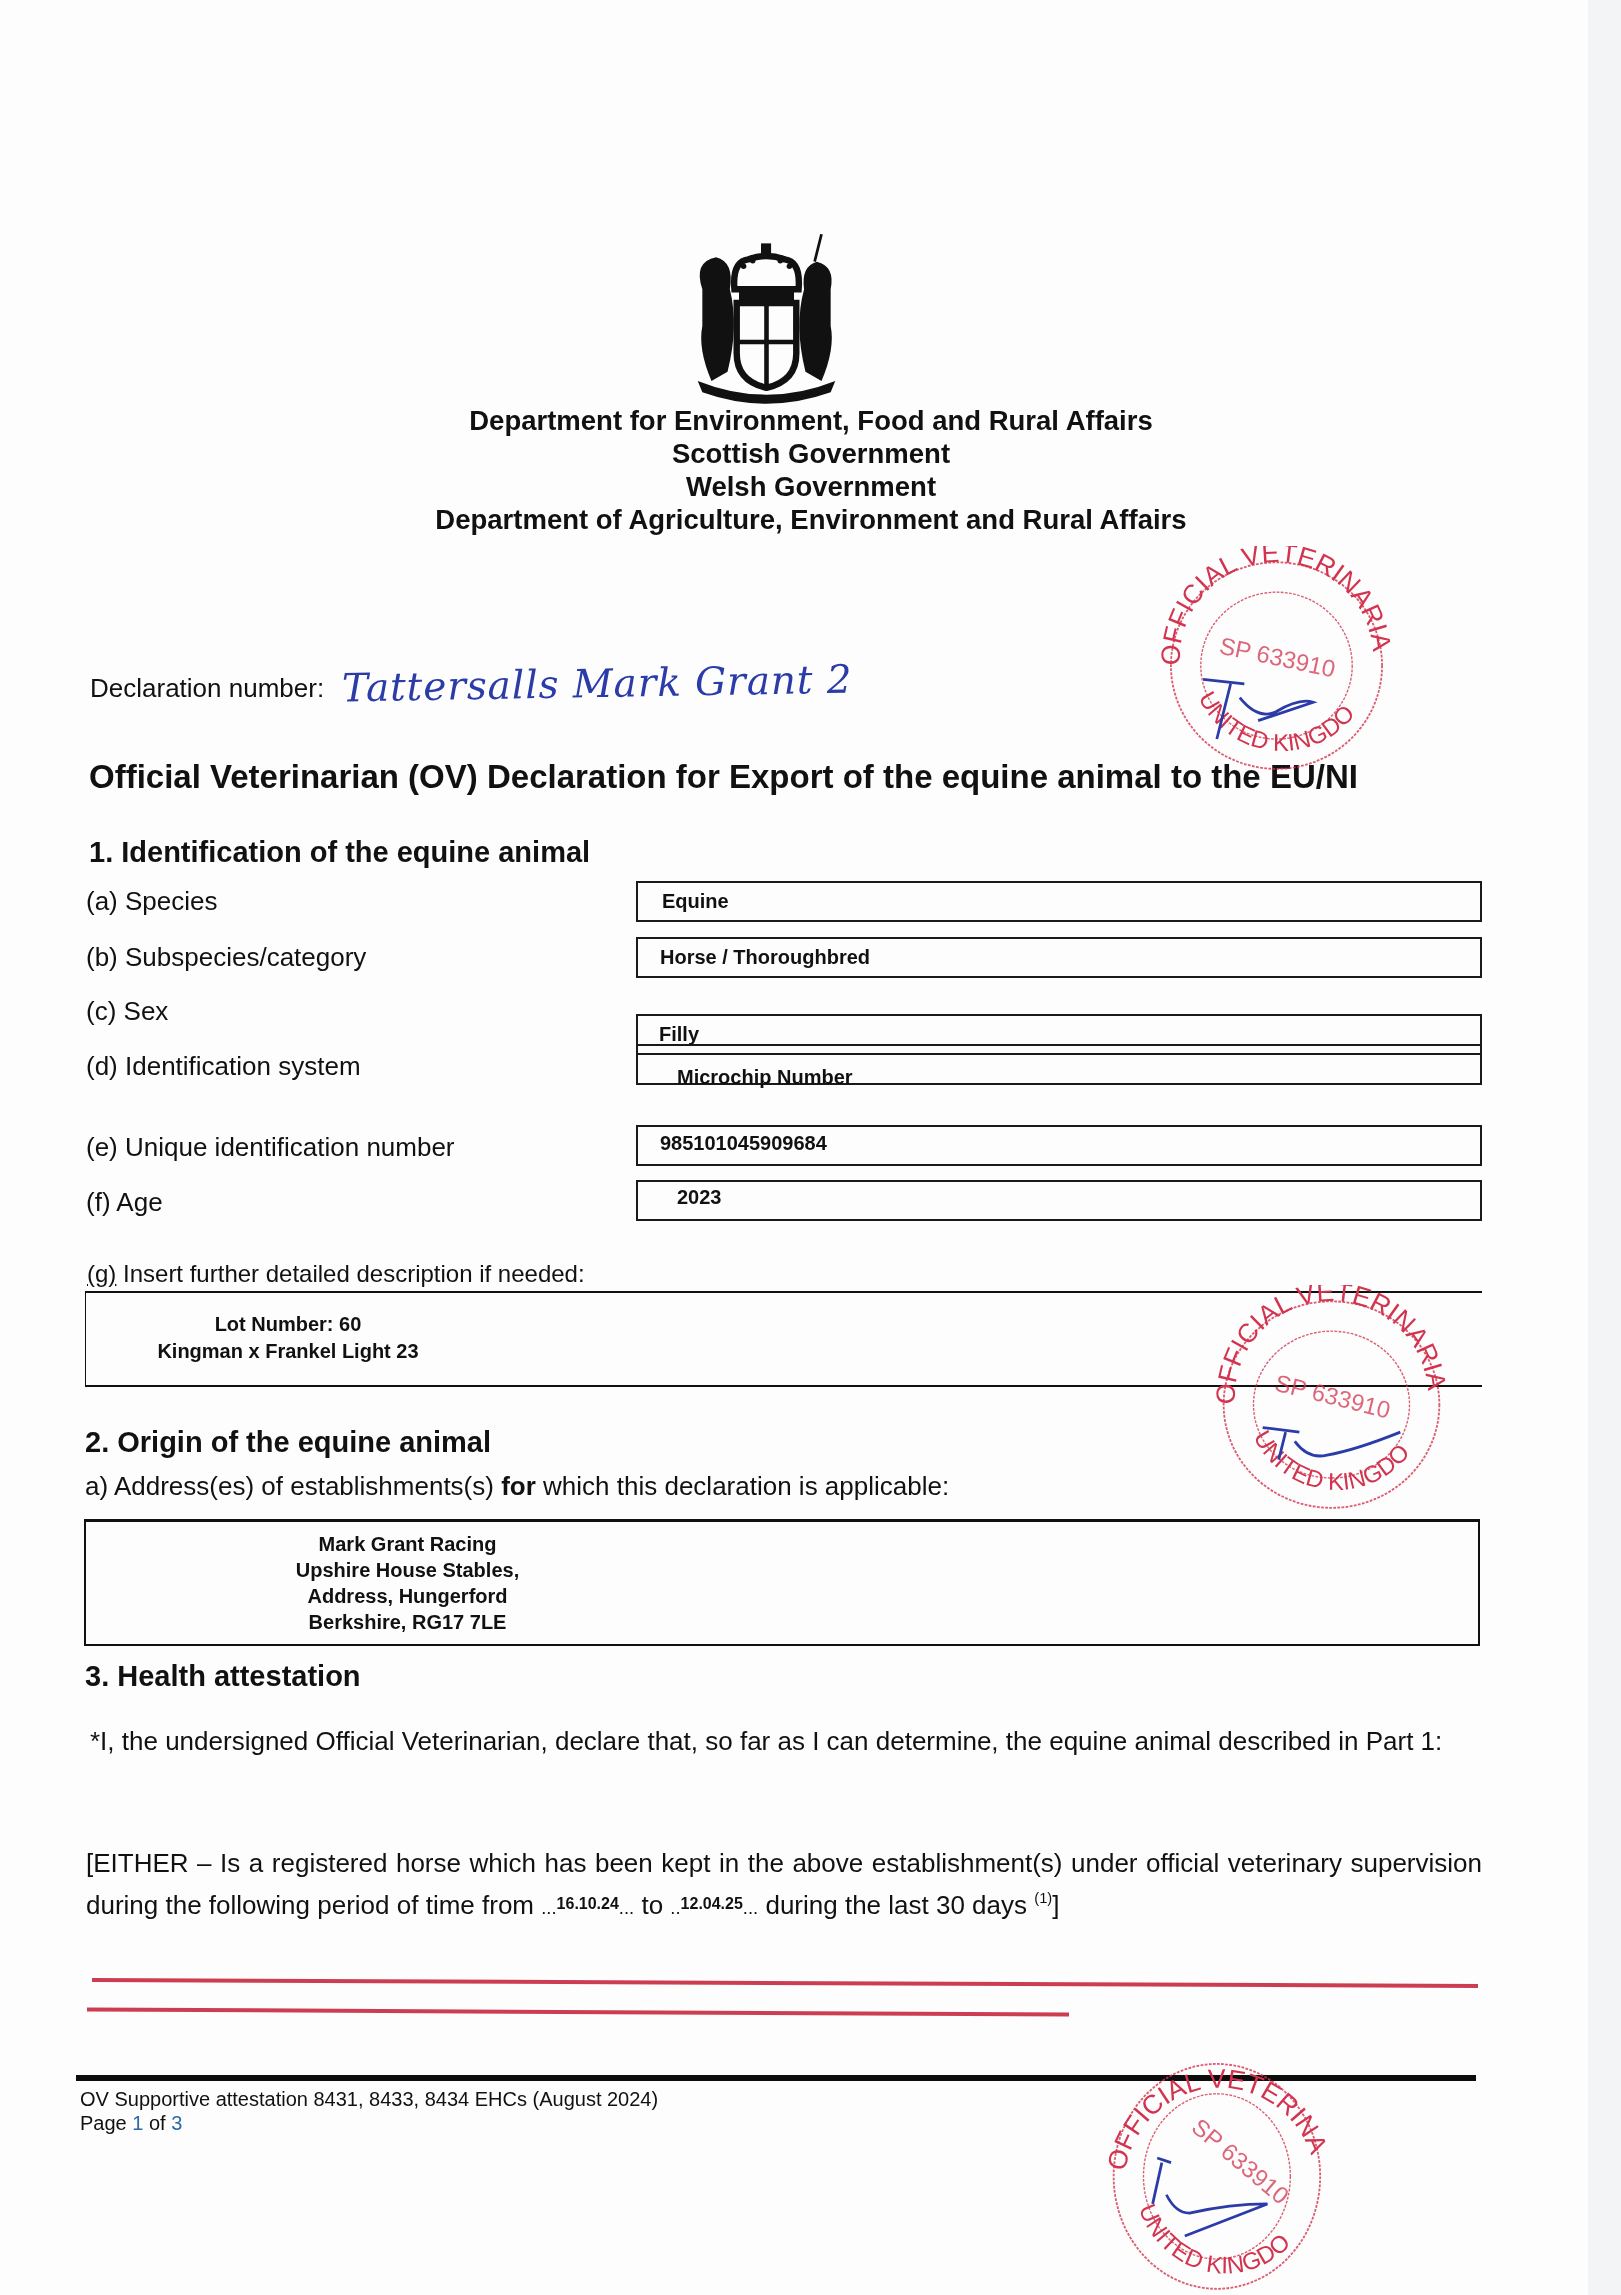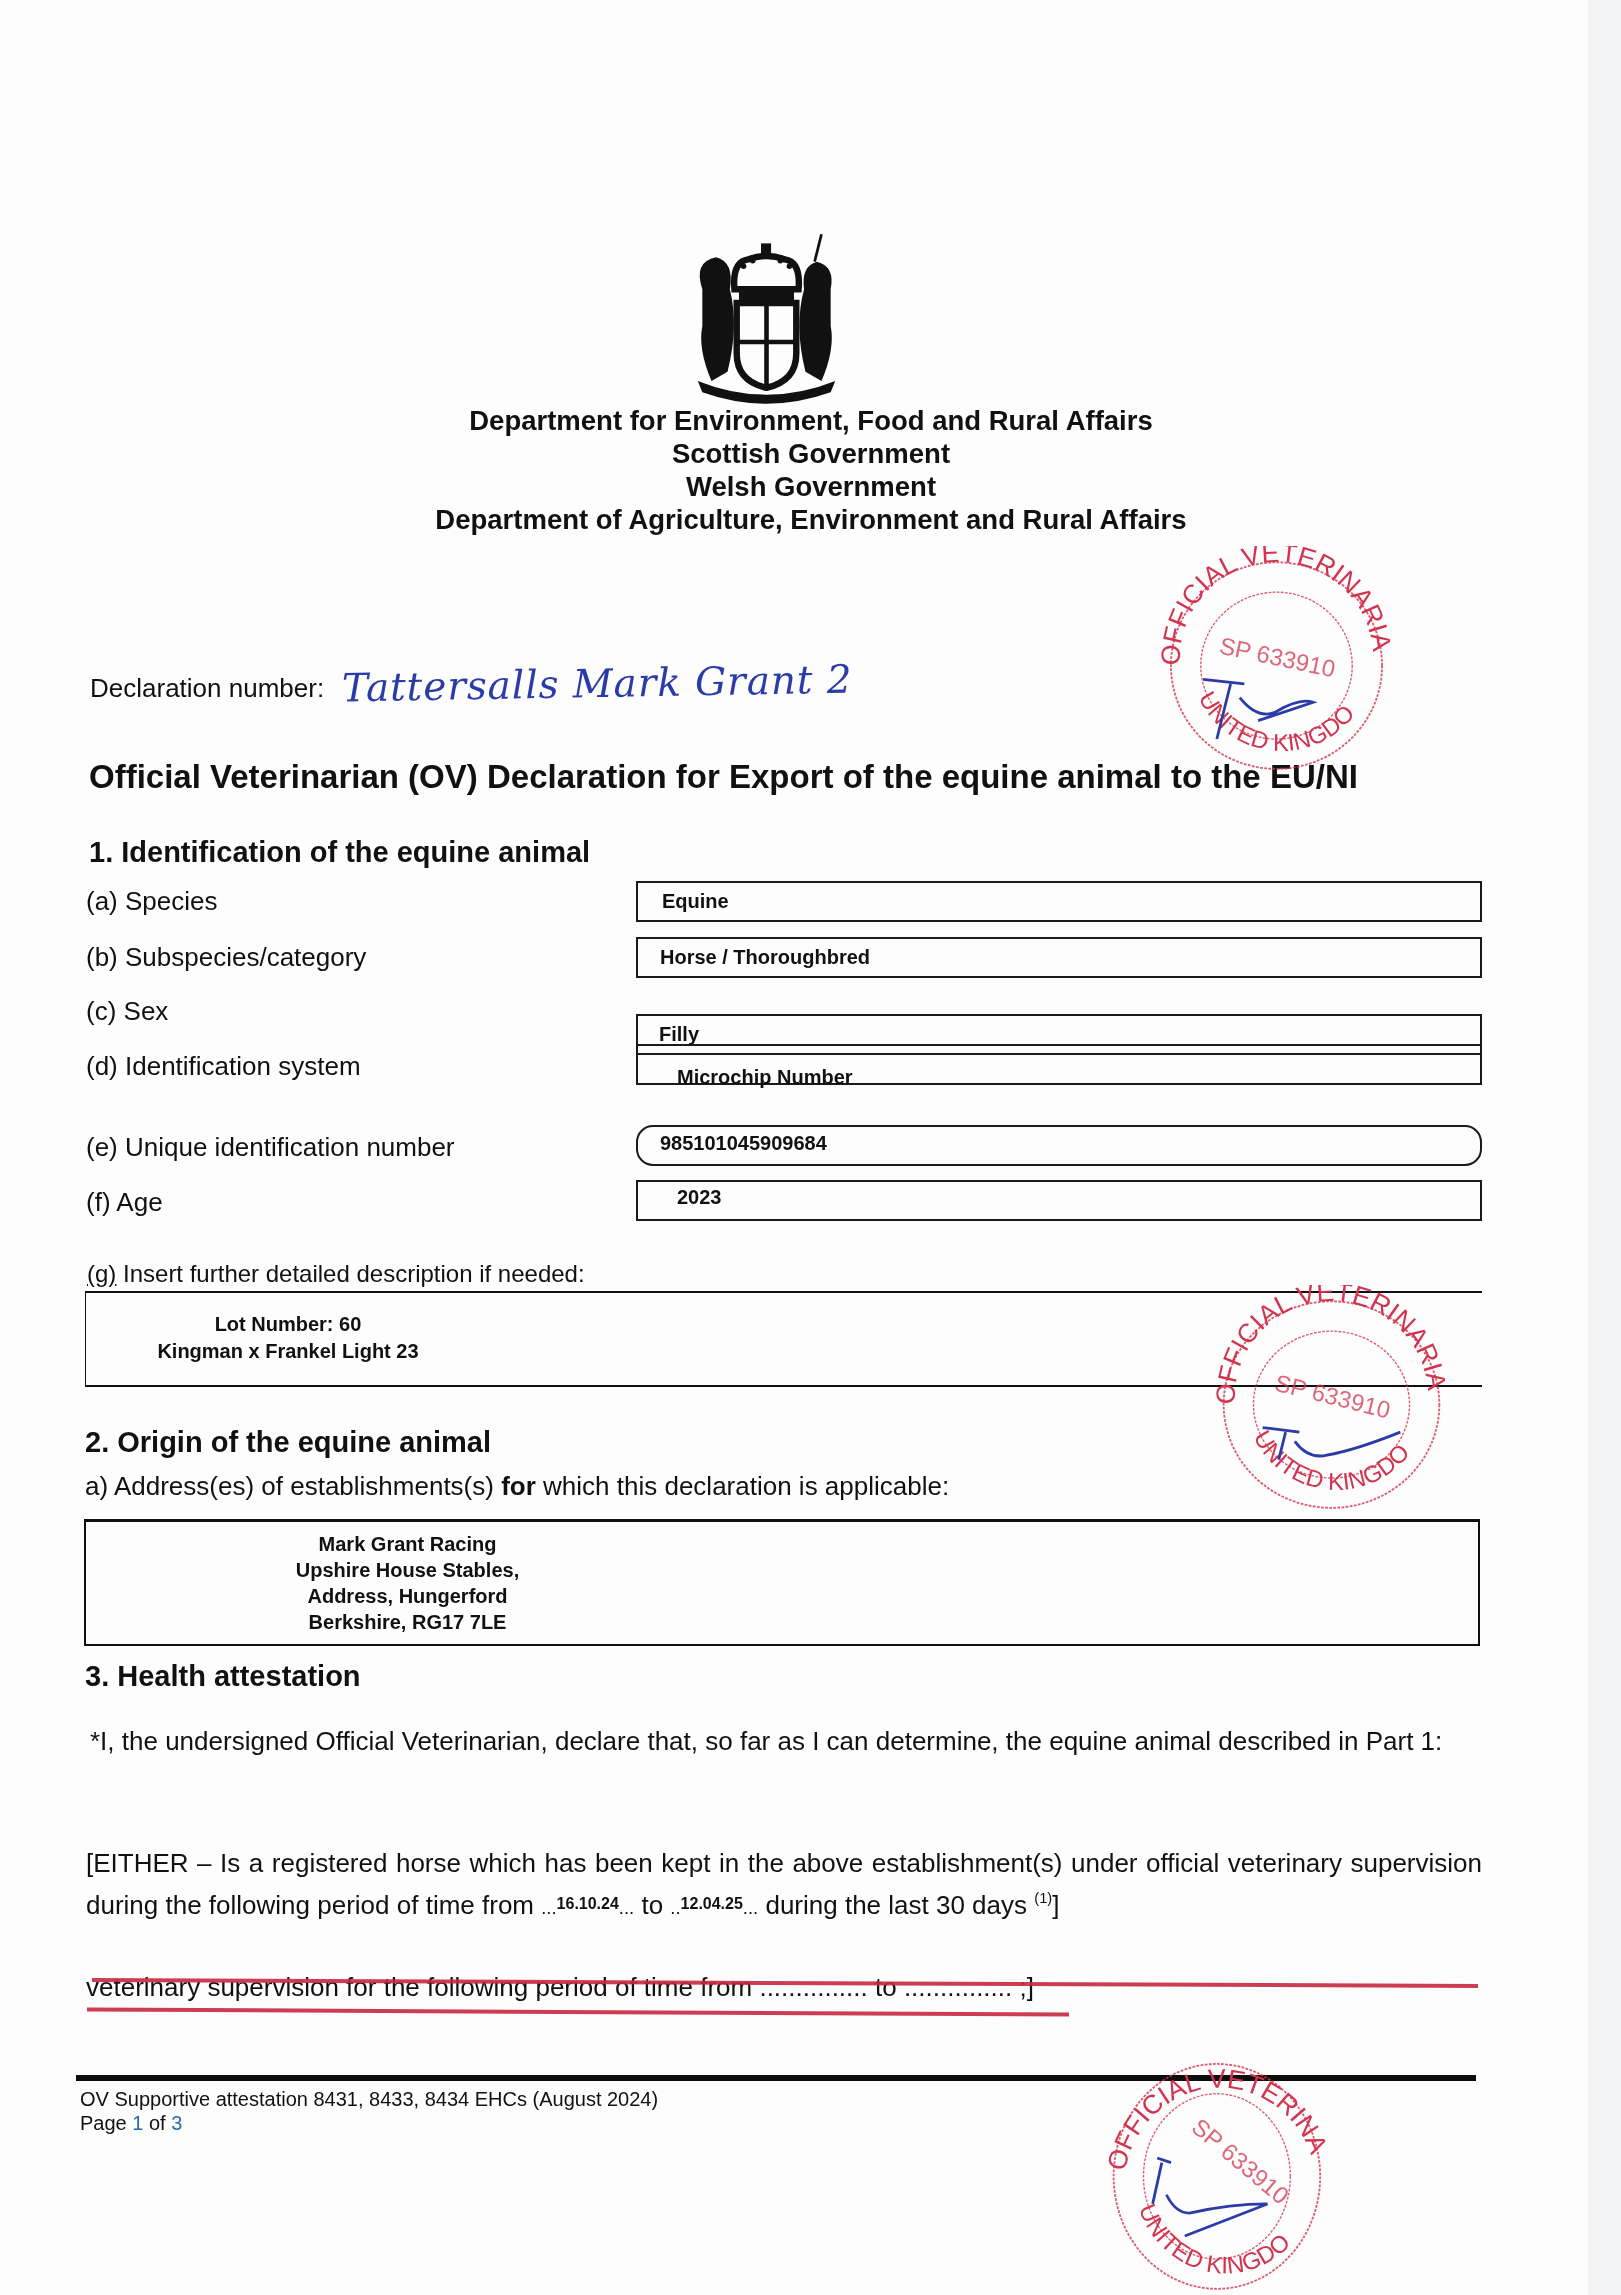--- a/index.html
+++ b/index.html
@@ -96,21 +96,21 @@
 <div class="abs field-label" style="left:86px; top:942px;">(b) Subspecies/category</div>
 <div class="field-box" style="top:937px; padding-left:22px;">Horse / Thoroughbred</div>
 
 <div class="abs field-label" style="left:86px; top:996px;">(c) Sex</div>
 <div class="field-box" style="top:1014px; padding-left:21px;">Filly</div>
 
 <div class="abs field-label" style="left:86px; top:1051px;">(d) Identification system</div>
 <div class="field-box" style="top:1044px; padding-top:20px; padding-left:39px;">Microchip Number</div>
 
 <div class="abs field-label" style="left:86px; top:1132px;">(e) Unique identification number</div>
-<div class="field-box" style="top:1125px; padding-left:22px; padding-top:4.6px;border-radius:17px;">985101045909684</div>
+<div class="field-box" style="top:1125px; padding-left:22px; padding-top:4.6px;">985101045909684</div>
 
 <div class="abs field-label" style="left:86px; top:1187px;">(f) Age</div>
 <div class="field-box" style="top:1180px; padding-left:39px; padding-top:3.7px;">2023</div>
 
 <div class="abs desc-label">
   <span class="g">(g)</span><span> Insert further detailed description if needed:</span>
 </div>
 <div class="abs desc-box">
   <div class="desc-text">
     <div>Lot Number: 60</div>
@@ -128,21 +128,20 @@
     <div>Berkshire, RG17 7LE</div>
   </div>
 </div>
 
 <div class="abs sec-h" style="left:85px; top:1660px;">3. Health attestation</div>
 <div class="abs para" style="top:1724px; left:90px;">*I, the undersigned Official Veterinarian, declare that, so far as I can determine, the equine animal described in Part 1:</div>
 
 <div class="abs para" style="top:1846px;"><span>[EITHER – Is a registered horse which has been kept in the above establishment(s) under official veterinary supervision during the following period of time from </span><span class="dot-fill">...</span><span class="fill-val">16.10.24</span><span class="dot-fill">...</span><span> to </span><span class="dot-fill">..</span><span class="fill-val">12.04.25</span><span class="dot-fill">...</span><span> during the last 30 days </span><span class="sup">(1)</span><span>]</span></div>
 
 <div class="abs para" style="top:1970px; text-align:left; white-space:nowrap; width:auto;">
-  <div class="struck"><span>veterinary supervision for the following period of time from ............... to ............... ;]</span></div>
 </div>
 <div class="abs strike-line" style="left:92px; top:1981px; width:1386px; transform:rotate(0.25deg);"></div>
 <div class="abs strike-line" style="left:87px; top:2010px; width:982px; transform:rotate(0.3deg);"></div>
 
 <div class="abs foot-rule"></div>
 <div class="abs foot-text">
   <div>OV Supportive attestation 8431, 8433, 8434 EHCs (August 2024)</div>
   <div><span>Page </span><span class="pg-num">1</span><span> of </span><span class="pg-num">3</span></div>
 </div>
 

